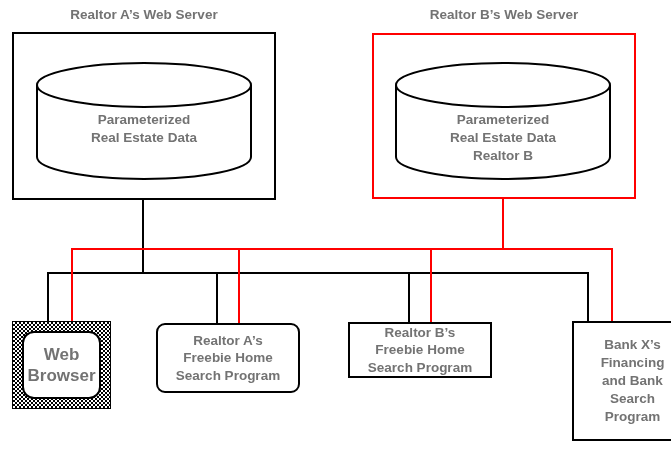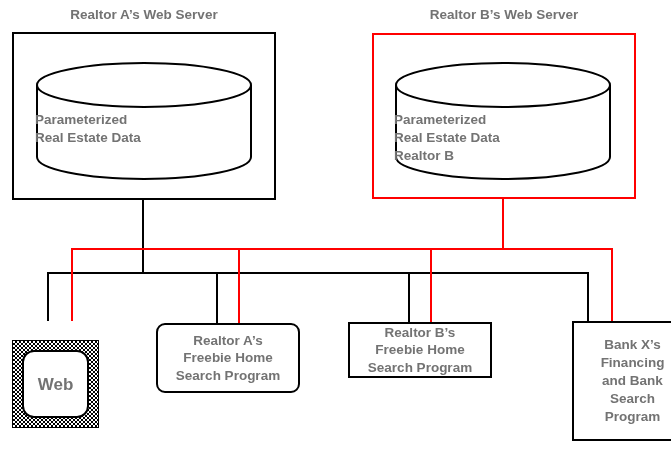--- a/index.html
+++ b/index.html
@@ -25,21 +25,21 @@
     box-sizing:border-box;
     background:#fff;
     z-index:2;
   }
   #server-a{left:12px;top:32px;width:264px;height:168px;border:2px solid #000;}
   #server-b{left:372px;top:33px;width:264px;height:166px;border:2px solid #ff0000;}
   .cyl-svg{position:absolute;left:0;top:0;}
   .cyl-wrap{position:absolute;width:218px;height:122px;}
   .cyl-text{
     position:absolute;width:218px;top:52px;
-    text-align:left;font-size:13.5px;line-height:18px;
+    text-align:center;font-size:13.5px;line-height:18px;
   }
   .cyl-text span{display:block;}
   
   .hline,.vline{position:absolute;}
   .black-line{background:#000000;z-index:1;}
   .red-line{background:#ff0000;z-index:2;}
   
   .client-box{
     box-sizing:border-box;
     border:2px solid #000;
@@ -49,21 +49,21 @@
     text-align:center;
     font-size:13.5px;line-height:17.5px;
     z-index:3;
   }
   .client-box span{display:block;}
   #client-freebie-a{left:156px;top:323px;width:144px;height:70px;border-radius:9px;}
   #client-freebie-b{left:348px;top:322px;width:144px;height:56px;}
   #client-bank-x{left:572px;top:321px;width:121px;height:120px;line-height:18px;}
   
   #client-web-browser{
-    left:12px;top:340px;width:87px;height:88px;
+    left:12px;top:321px;width:99px;height:88px;
     box-sizing:border-box;
     border:1px solid #000;
     background:conic-gradient(#000 25%, #fff 0 50%, #000 0 75%, #fff 0);
     background-size:4px 4px;
     z-index:3;
   }
   #web-browser-screen{
     position:absolute;left:9px;top:9px;right:9px;bottom:9px;
     background:#fff;
     border:2px solid #000;
@@ -120,20 +120,21 @@
   <div class="vline red-line" style="left:502px;top:199px;width:2px;height:51px;"></div>
   <div class="hline red-line" style="left:71px;top:248px;width:542px;height:2px;"></div>
   <div class="vline red-line" style="left:71px;top:248px;width:2px;height:73px;"></div>
   <div class="vline red-line" style="left:238px;top:248px;width:2px;height:75px;"></div>
   <div class="vline red-line" style="left:430px;top:248px;width:2px;height:74px;"></div>
   <div class="vline red-line" style="left:611px;top:248px;width:2px;height:73px;"></div>
 
   <div class="abs" id="client-web-browser">
     <div id="web-browser-screen">
       <span>Web</span>
+      <span>Browser</span>
     </div>
   </div>
 
   <div class="abs client-box" id="client-freebie-a">
     <span>Realtor A’s</span>
     <span>Freebie Home</span>
     <span>Search Program</span>
   </div>
 
   <div class="abs client-box" id="client-freebie-b">

